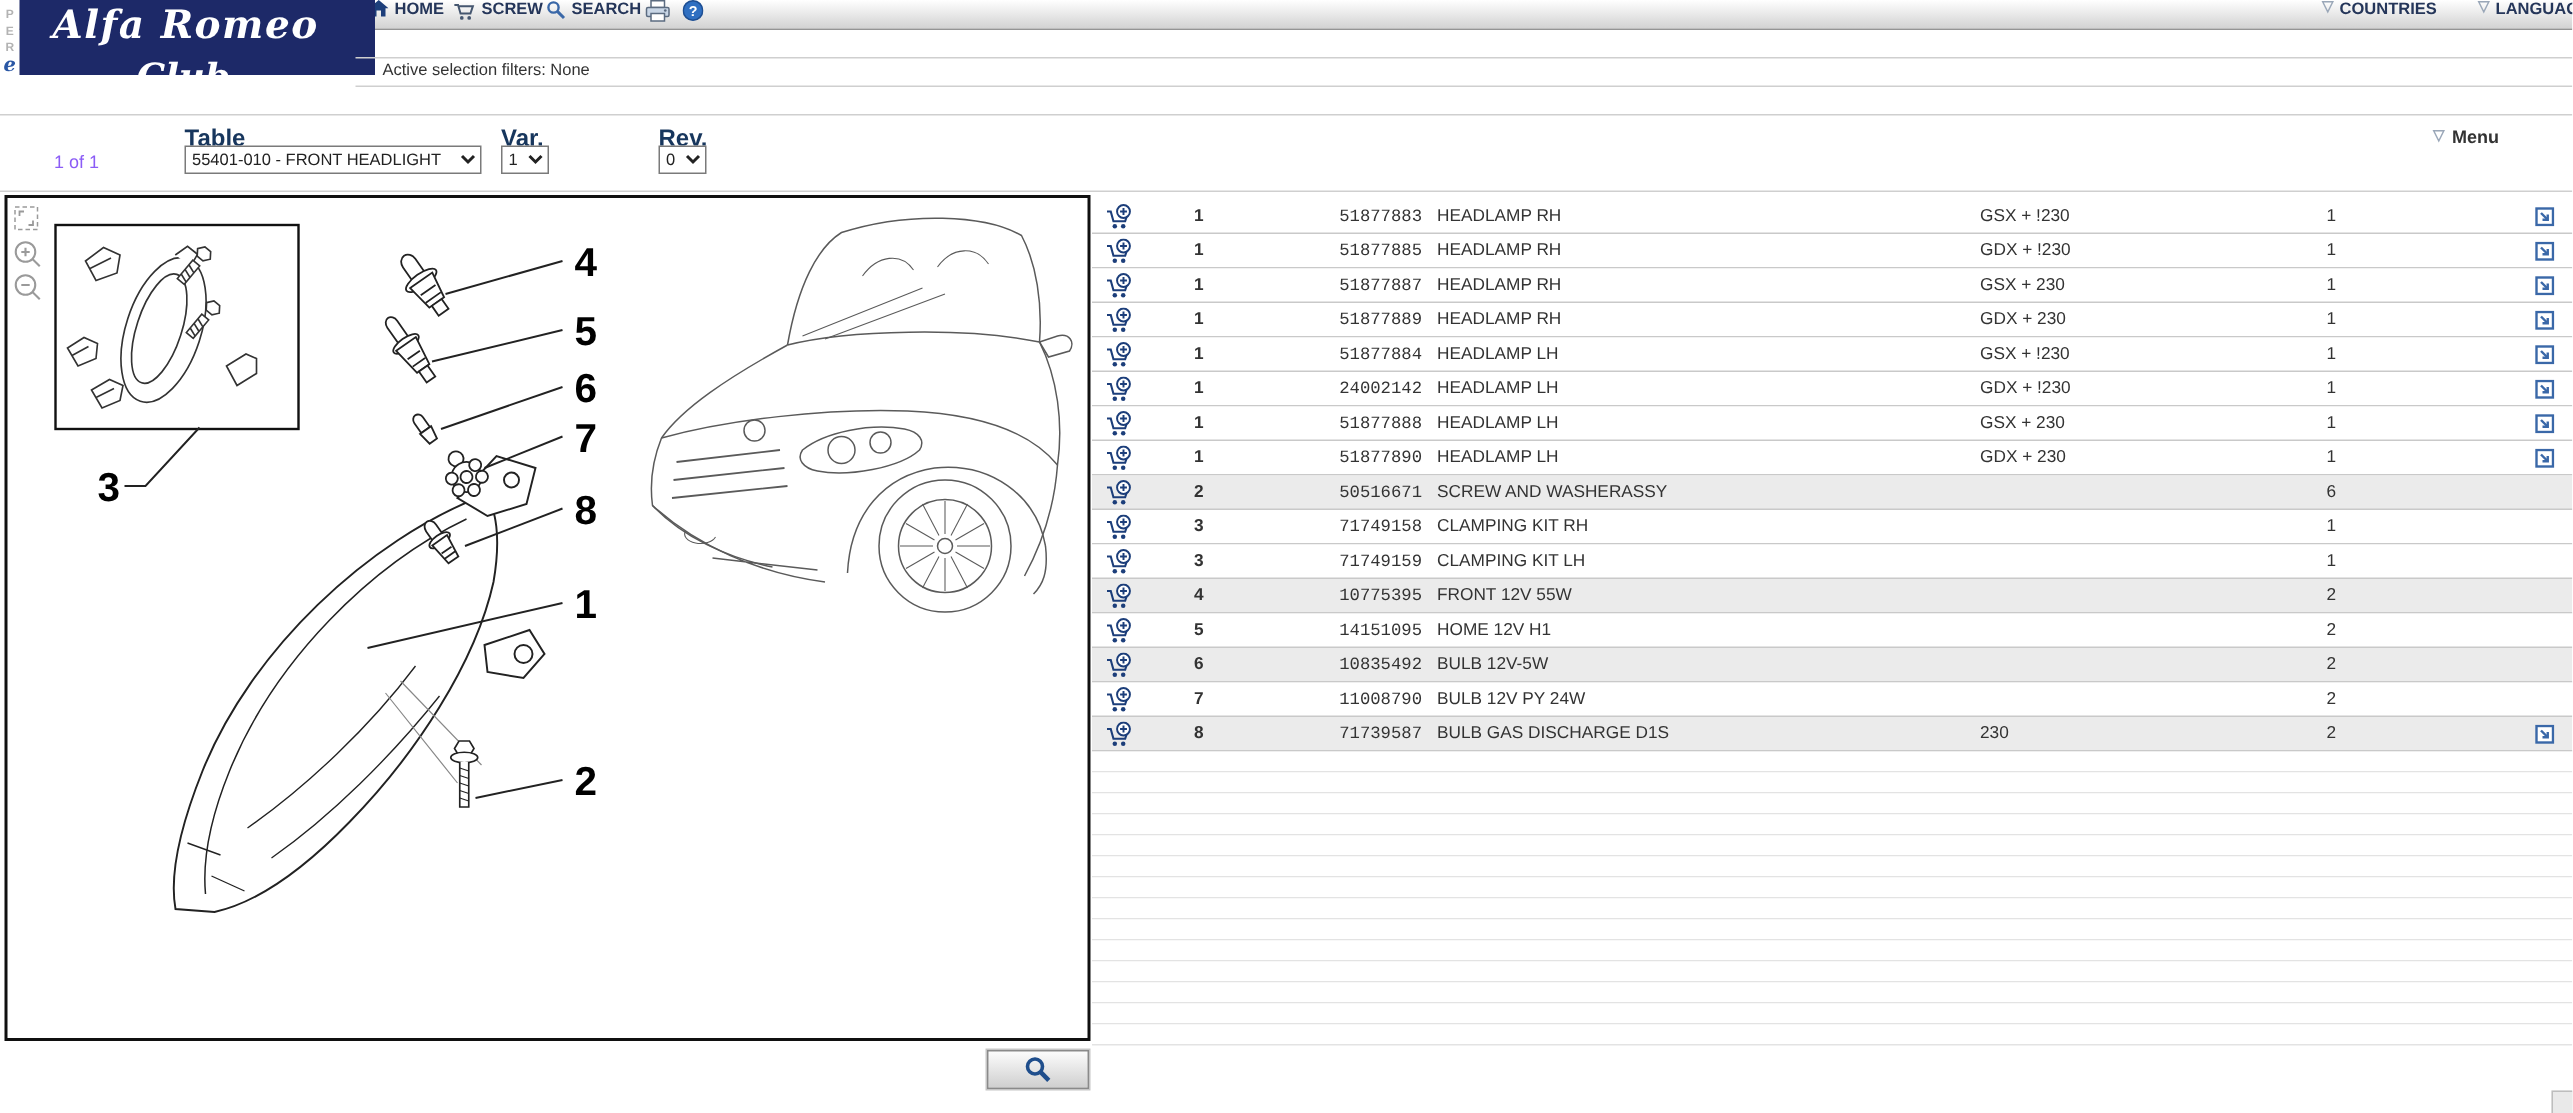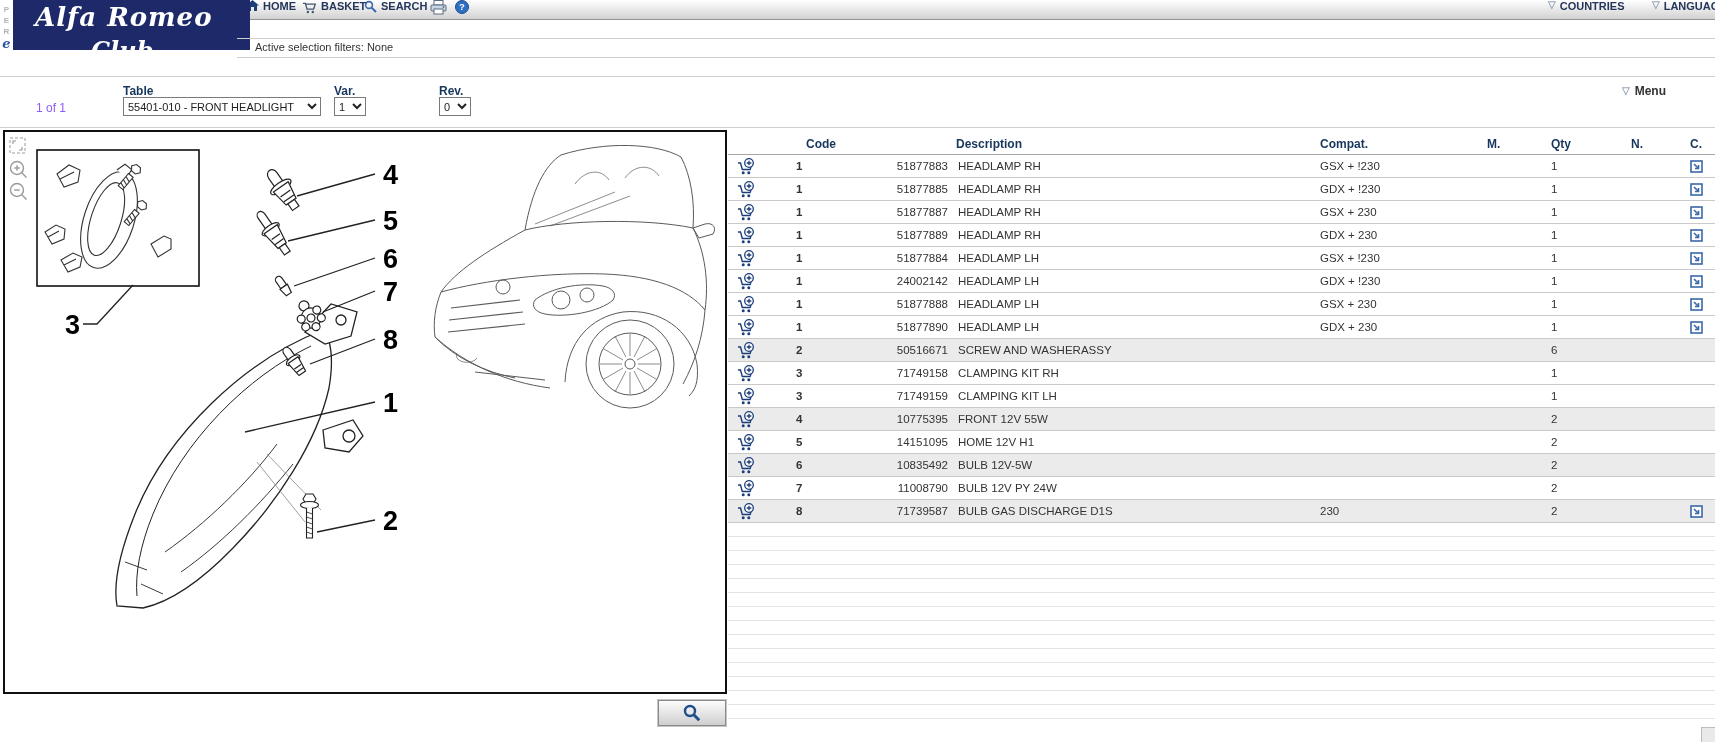--- a/index.html
+++ b/index.html
@@ -18,21 +18,21 @@
   .eper-strip span{font-size:8px;color:#b3b3b3;font-weight:bold;line-height:11px;}
   .eper-strip .e{font-family:"DejaVu Serif",serif;font-style:italic;font-size:13px;color:#2a57a5;line-height:14px;}
   .logo{position:absolute;left:13px;top:0;width:237px;height:50px;background:#1d2968;color:#fff;
         font-family:"DejaVu Serif",serif;font-style:italic;font-weight:bold;overflow:hidden;}
   .logo .l1{position:absolute;left:22px;top:2px;font-size:26px;letter-spacing:1px;}
   .logo .l2{position:absolute;left:78px;top:36px;font-size:24px;}
   
   .breadcrumb{position:absolute;left:255px;top:21px;font-size:11px;color:#333;white-space:nowrap;}
   .filters{position:absolute;left:255px;top:41px;font-size:11px;color:#333;}
   
-  .ctl-label{position:absolute;font-size:12px;font-weight:bold;color:#17365d;}
+  .ctl-label{position:absolute;font-size:16px;font-weight:bold;color:#17365d;}
   .ctl-text{position:absolute;font-size:12px;color:#8b5cf6;}
   select{position:absolute;height:19px;font-size:11px;font-family:"Liberation Sans",sans-serif;
          border:1px solid #7a7a7a;background:#fff;color:#222;}
   .menu{position:absolute;left:1622px;top:84px;display:inline-flex;align-items:center;gap:5px;
         font-size:12px;font-weight:bold;color:#333;cursor:pointer;}
   
   .diagram{position:absolute;left:3px;top:130px;width:720px;height:560px;border:2px solid #101010;background:#fff;}
   
   .search-btn{position:absolute;left:658px;top:700px;width:68px;height:26px;
               border:1px solid #8a8a8a;outline:1px solid #c5c5c5;background:linear-gradient(#fcfcfc,#cfcfcf);
@@ -41,21 +41,21 @@
   .ptable{position:absolute;left:728px;top:133px;width:987px;}
   .prow,.phead{display:grid;grid-template-columns:40px 122px 62px 366px 165px 60px 80px 65px auto;
                align-items:center;}
   .phead{height:21px;border-bottom:1px solid #a8a8a8;font-size:12px;font-weight:bold;color:#17365d;}
   .prow{height:22px;border-bottom:1px solid #c9c9c9;font-size:11.5px;color:#333;background:#fff;}
   .prow.alt{background:#ebebeb;}
   .erow{height:13px;border-bottom:1px solid #e3e3e3;background:#fff;}
   .c-icon-cell{padding-left:9px;display:flex;align-items:center;}
   .c-code{padding-left:28px;font-weight:bold;}
   .h-code{padding-left:38px;}
-  .c-part{text-align:right;padding-right:4px;}
+  .c-part{text-align:right;padding-right:4px;font-family:Liberation Mono, monospace;}
   .c-desc{padding-left:6px;}
   .h-desc{padding-left:4px;}
   .c-compat{padding-left:2px;}
   .c-m{padding-left:4px;}
   .c-qty{padding-left:8px;}
   .c-n{padding-left:8px;}
   .c-c{padding-left:2px;display:flex;align-items:center;}
   .gripper{position:absolute;left:1701px;top:727px;width:13px;height:14px;background:#e9e9e9;border:1px solid #bdbdbd;}
 </style>
 </head>
@@ -69,21 +69,21 @@
           <path d="M6.5 0 L13 5.5 L11 5.5 L11 11 L8 11 L8 7 L5 7 L5 11 L2 11 L2 5.5 L0 5.5 Z" fill="#1c3e7a"></path>
         </svg>
       <span>HOME</span>
     </div>
     <div class="tb-item" style="left:302px">
       <svg width="15" height="14" viewBox="0 0 18 17">
           <path d="M1 4 h3 l2 7 h8 l2-6 h-11" fill="none" stroke="#45566f" stroke-width="1.6"></path>
           <circle cx="7" cy="14.5" r="1.5" fill="#45566f"></circle>
           <circle cx="13" cy="14.5" r="1.5" fill="#45566f"></circle>
         </svg>
-      <span>BASKET</span>
+      <span>SCREW</span>
     </div>
     <div class="tb-item" style="left:364px">
       <svg width="13" height="13" viewBox="0 0 13 13">
           <circle cx="5" cy="5" r="3.4" fill="none" stroke="#3a68a8" stroke-width="1.6"></circle>
           <line x1="7.6" y1="7.6" x2="12" y2="12" stroke="#3a68a8" stroke-width="2"></line>
         </svg>
       <span>SEARCH</span>
     </div>
     <div class="tb-item" style="left:430px">
       <svg width="17" height="15" viewBox="0 0 17 15">
@@ -306,31 +306,20 @@
   </div>
 
   <button class="search-btn">
     <svg width="18" height="18" viewBox="0 0 18 18">
       <circle cx="7" cy="7" r="5" fill="none" stroke="#1f4e8c" stroke-width="2.4"></circle>
       <line x1="10.8" y1="10.8" x2="16.2" y2="16.2" stroke="#1f4e8c" stroke-width="3"></line>
     </svg>
   </button>
 
   <div class="ptable">
-    <div class="phead">
-      <div></div>
-      <div class="h-code">Code</div>
-      <div></div>
-      <div class="h-desc">Description</div>
-      <div class="c-compat">Compat.</div>
-      <div class="c-m">M.</div>
-      <div class="c-qty">Qty</div>
-      <div class="c-n">N.</div>
-      <div class="c-c">C.</div>
-    </div>
     <div>
         <div class="prow">
       <div class="c-icon-cell">
         <svg width="18" height="17" viewBox="0 0 18 17">
           <path d="M1 5 h2.5 l1.8 6.5 h7.8 l1.9 -5.8" fill="none" stroke="#1c3e7a" stroke-width="1.4"></path>
           <circle cx="6.2" cy="14.8" r="1.5" fill="#1c3e7a"></circle>
           <circle cx="11.8" cy="14.8" r="1.5" fill="#1c3e7a"></circle>
           <circle cx="12" cy="5" r="4.3" fill="#fff" stroke="#1c3e7a" stroke-width="1.3"></circle>
           <path d="M12 2.7 v4.6 M9.7 5 h4.6" stroke="#1c3e7a" stroke-width="1.3" fill="none"></path>
         </svg>

